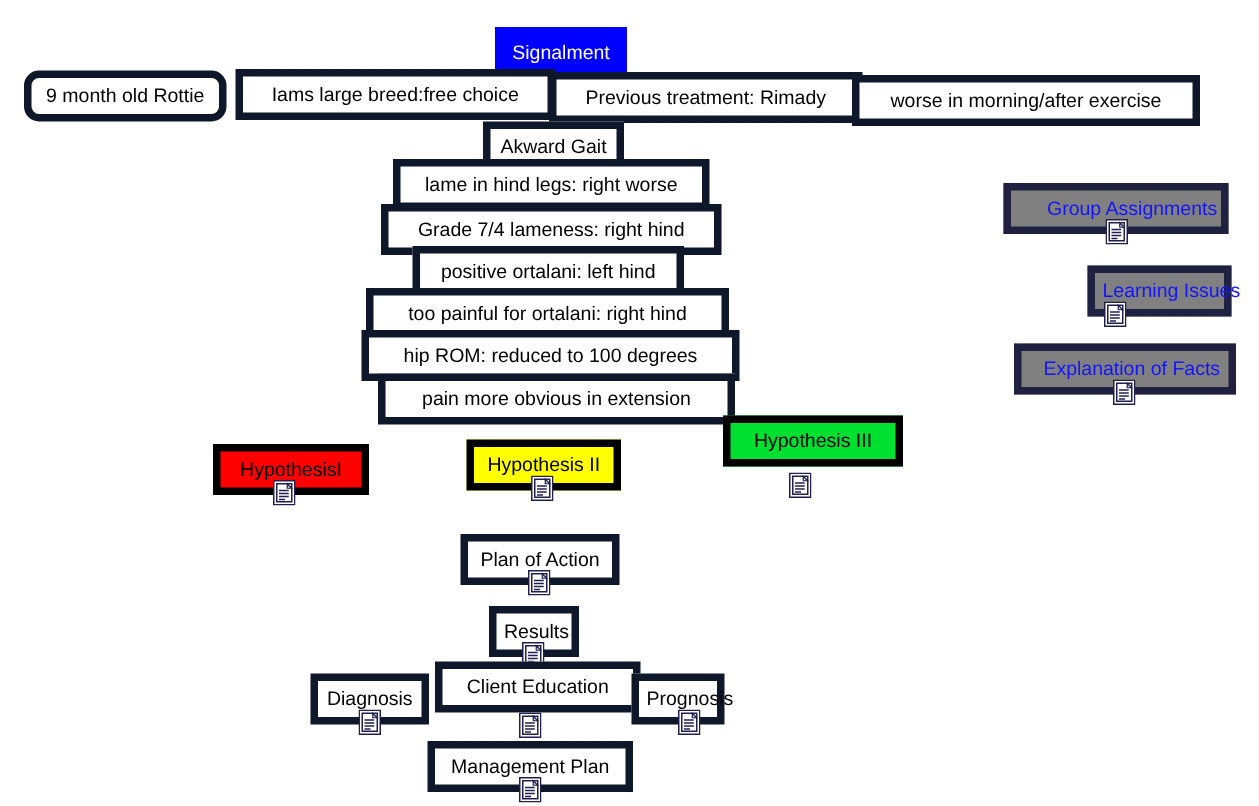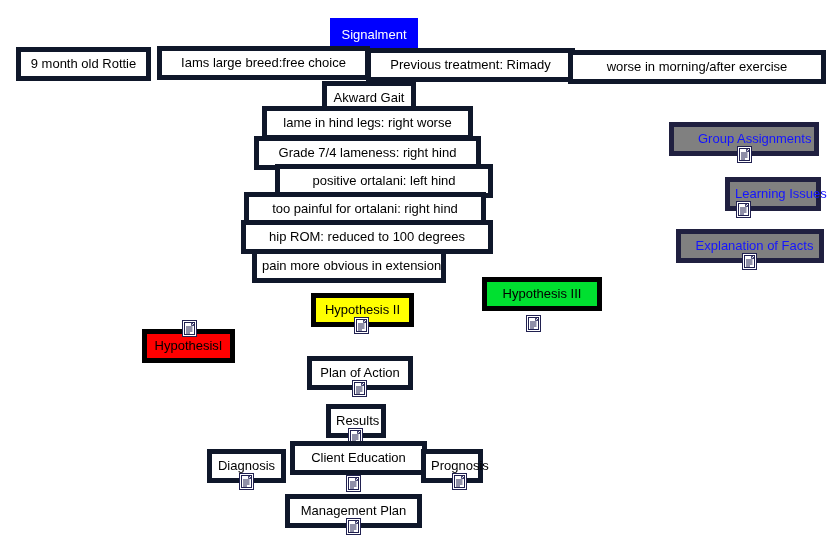--- a/index.html
+++ b/index.html
@@ -67,31 +67,31 @@
     height: 17px;
     box-sizing: border-box;
   }
   .doc-icon svg { display: block; }
 </style>
 <title>Clinical Case Concept Map</title></head>
 <body>
 
 <div id="canvas">
     <div class="node blue" style="left: 330px; top: 18px; width: 88px;">Signalment</div>
-    <div class="node" style="left: 16px; top: 47px; width: 135px;">9 month old Rottie</div>
+    <div class="node" style="left: 16px; top: 47px; width: 135px; border-radius: 10px;">9 month old Rottie</div>
     <div class="node" style="left: 157px; top: 46px; width: 213px;">Iams large breed:free choice</div>
     <div class="node" style="left: 366px; top: 48px; width: 209px;">Previous treatment: Rimady</div>
-    <div class="node" style="left: 568px; top: 50px; width: 258px;">worse in morning/after exercise</div>
+    <div class="node" style="left: 568px; top: 50px; width: 232px;">worse in morning/after exercise</div>
     <div class="node" style="left: 322px; top: 81px; width: 94px;">Akward Gait</div>
     <div class="node" style="left: 262px; top: 106px; width: 211px;">lame in hind legs: right worse</div>
     <div class="node" style="left: 254px; top: 136px; width: 227px;">Grade 7/4 lameness: right hind</div>
-    <div class="node" style="left: 275px; top: 164px; width: 218px;">positive ortalani: left hind</div>
+    <div class="node" style="left: 275px; top: 164px; width: 181px;">positive ortalani: left hind</div>
     <div class="node" style="left: 244px; top: 192px; width: 242px;">too painful for ortalani: right hind</div>
     <div class="node" style="left: 241px; top: 220px; width: 252px;">hip ROM: reduced to 100 degrees</div>
-    <div class="node" style="left: 252px; top: 249px; width: 194px;">pain more obvious in extension</div>
+    <div class="node" style="left: 252px; top: 249px; width: 238px;">pain more obvious in extension</div>
     <div class="node gray" style="left: 669px; top: 122px; width: 150px; padding-left: 24px;">Group Assignments</div>
     <span class="doc-icon" style="left: 737px; top: 146px;">
       <svg width="15" height="17" viewBox="0 0 15 17" xmlns="http://www.w3.org/2000/svg">
         <rect x="0.5" y="0.5" width="14" height="16" fill="#ffffff" stroke="#202050"></rect>
         <rect x="2.5" y="2.5" width="10" height="12" fill="#ffffff" stroke="#202050"></rect>
         <path d="M9.5 2.5 L12.5 5.5 L9.5 5.5 Z" fill="#d8d8e8" stroke="#202050" stroke-width="0.8"></path>
         <line x1="4" y1="7" x2="10.5" y2="7" stroke="#202050"></line>
         <line x1="4" y1="9" x2="10.5" y2="9" stroke="#202050"></line>
         <line x1="4" y1="11" x2="10.5" y2="11" stroke="#202050"></line>
         <line x1="4" y1="13" x2="8" y2="13" stroke="#202050"></line>
@@ -114,21 +114,21 @@
       <svg width="15" height="17" viewBox="0 0 15 17" xmlns="http://www.w3.org/2000/svg">
         <rect x="0.5" y="0.5" width="14" height="16" fill="#ffffff" stroke="#202050"></rect>
         <rect x="2.5" y="2.5" width="10" height="12" fill="#ffffff" stroke="#202050"></rect>
         <path d="M9.5 2.5 L12.5 5.5 L9.5 5.5 Z" fill="#d8d8e8" stroke="#202050" stroke-width="0.8"></path>
         <line x1="4" y1="7" x2="10.5" y2="7" stroke="#202050"></line>
         <line x1="4" y1="9" x2="10.5" y2="9" stroke="#202050"></line>
         <line x1="4" y1="11" x2="10.5" y2="11" stroke="#202050"></line>
         <line x1="4" y1="13" x2="8" y2="13" stroke="#202050"></line>
       </svg>
     </span>
-    <div class="node red" style="left: 142px; top: 296px; width: 93px; margin-top: 33px;">HypothesisI</div>
+    <div class="node red" style="left: 142px; top: 296px; width: 104px;">HypothesisI</div>
     <span class="doc-icon" style="left: 182px; top: 320px;">
       <svg width="15" height="17" viewBox="0 0 15 17" xmlns="http://www.w3.org/2000/svg">
         <rect x="0.5" y="0.5" width="14" height="16" fill="#ffffff" stroke="#202050"></rect>
         <rect x="2.5" y="2.5" width="10" height="12" fill="#ffffff" stroke="#202050"></rect>
         <path d="M9.5 2.5 L12.5 5.5 L9.5 5.5 Z" fill="#d8d8e8" stroke="#202050" stroke-width="0.8"></path>
         <line x1="4" y1="7" x2="10.5" y2="7" stroke="#202050"></line>
         <line x1="4" y1="9" x2="10.5" y2="9" stroke="#202050"></line>
         <line x1="4" y1="11" x2="10.5" y2="11" stroke="#202050"></line>
         <line x1="4" y1="13" x2="8" y2="13" stroke="#202050"></line>
       </svg>

